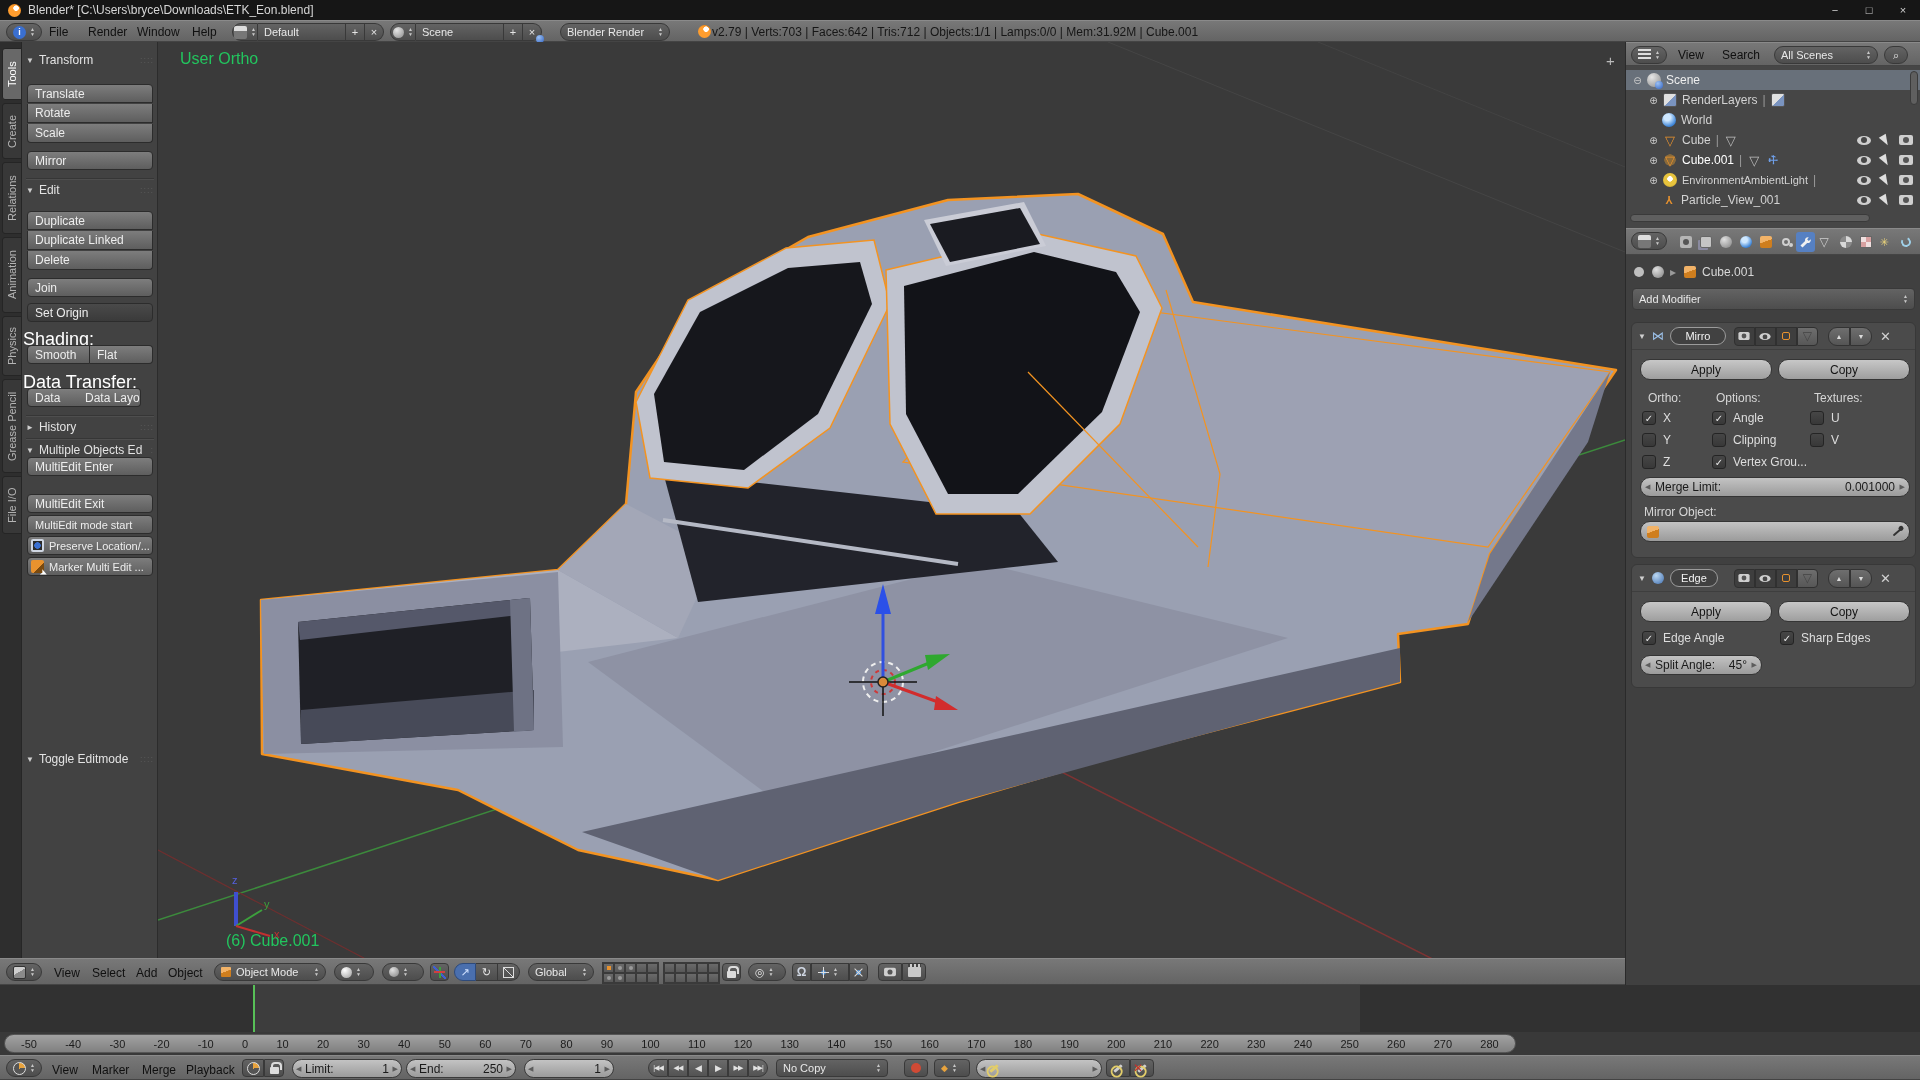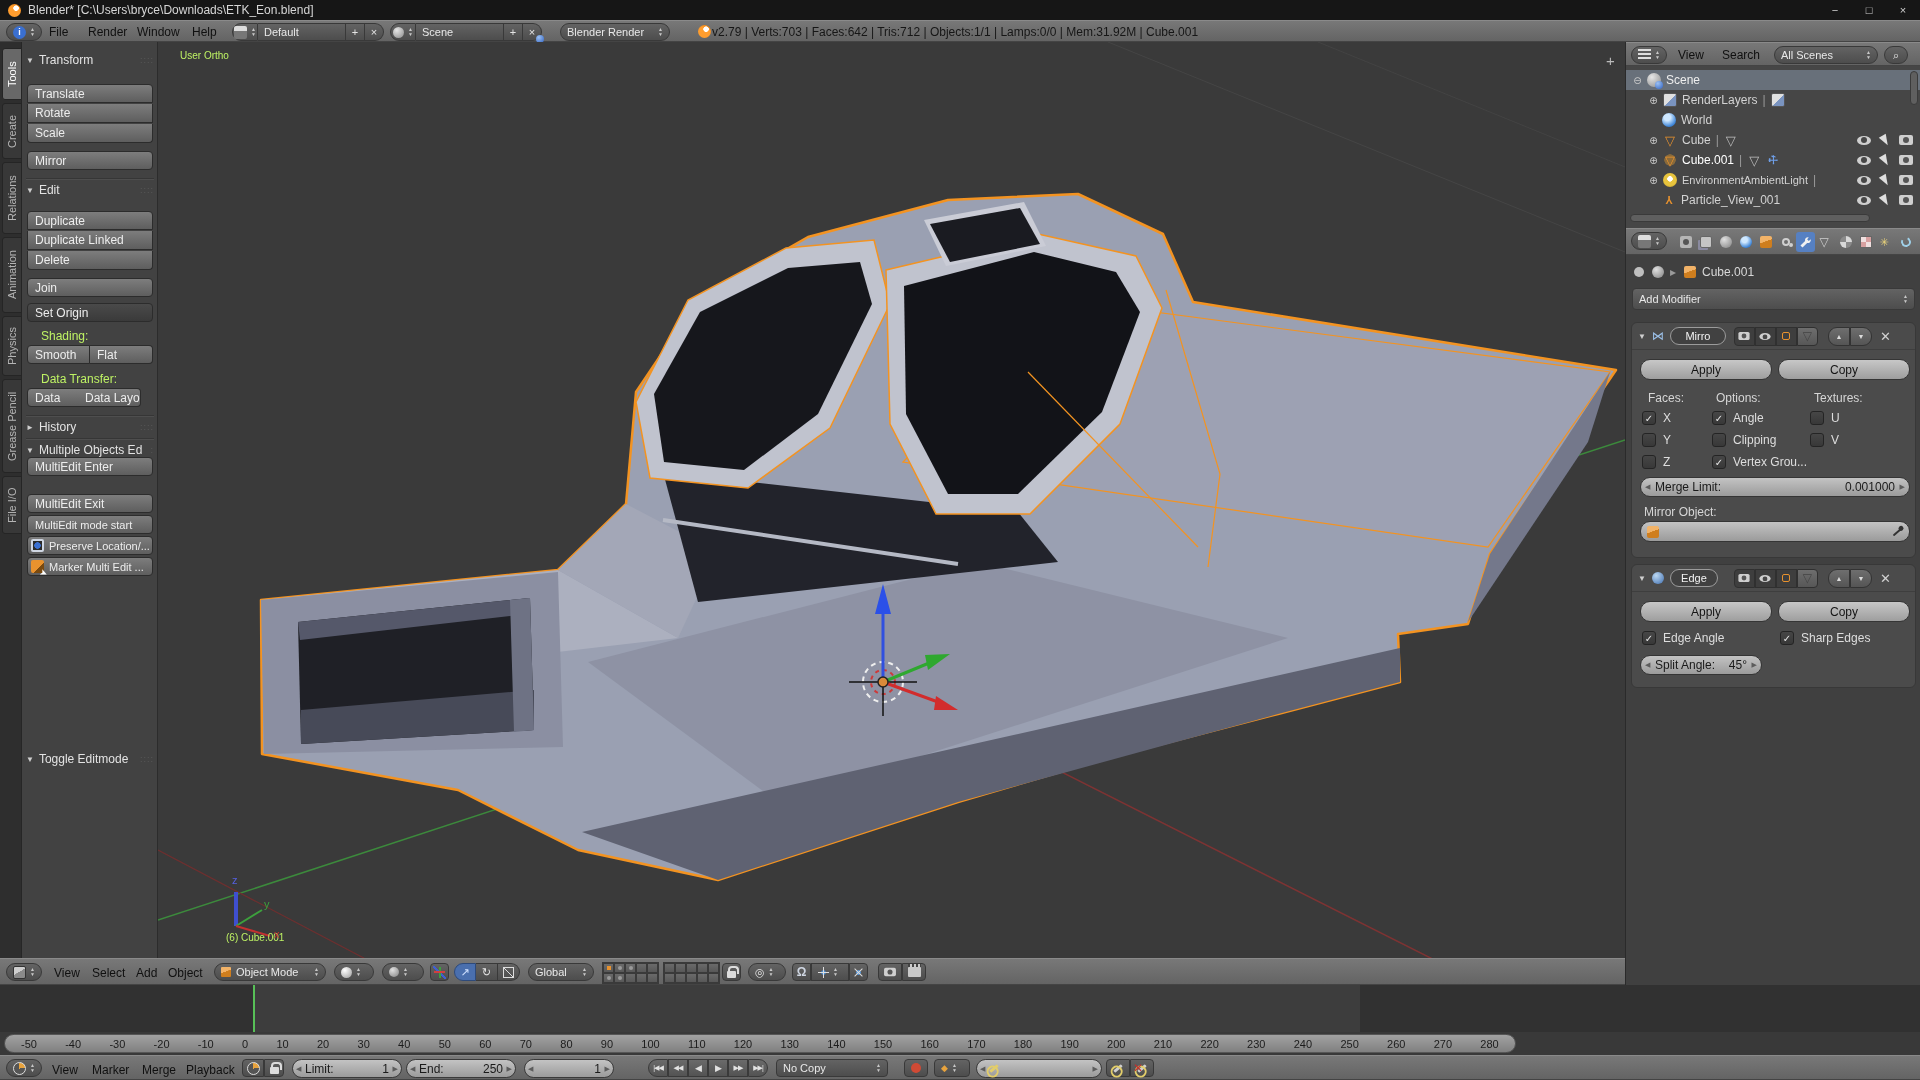--- a/index.html
+++ b/index.html
@@ -37,30 +37,30 @@
 .vtab.active{background:#686868;color:#fff}
 
 
 #toolshelf{left:22px;top:42px;width:136px;height:916px;background:#424242;border-right:1px solid #2c2c2c}
 .phead{position:absolute;left:4px;width:128px;height:18px;display:flex;align-items:center;color:#e3e3e3;font-size:12px}
 .tri{font-size:8px;margin-right:5px;color:#cfcfcf}
 .grip{margin-left:auto;color:#595959;font-size:9px;letter-spacing:1px}
 .tsbtn{position:absolute;left:5px;width:126px;height:19px;background:linear-gradient(#7d7d7d,#5e5e5e);border:1px solid #2c2c2c;border-radius:4px;color:#ededed;display:flex;align-items:center;padding:0 7px;font-size:12px;white-space:nowrap;overflow:hidden}
 .gt{border-radius:4px 4px 0 0}.gm{border-radius:0;border-top:none}.gb{border-radius:0 0 4px 4px;border-top:none}
 .dark{background:linear-gradient(#4a4a4a,#3a3a3a);color:#ececec}
-.slabel{position:absolute;left:19px;color:#bef264;font-size:12px}
+.slabel{position:absolute;left:1px;color:#ffffff;font-size:18px}
 .seph{position:absolute;left:4px;width:128px;border-top:1px solid #363636;border-bottom:1px solid #4e4e4e}
 .tico{width:13px;height:13px;margin-right:5px;flex:none}
 .ic-preserve{border:2px solid #cfd6e2;border-radius:2px;background:radial-gradient(circle,#3a6fd0 0 3px,#2a2a2a 3.5px)}
 .ic-multi{background:linear-gradient(135deg,#e8922e 0 60%,#7a4a10 61%);border-radius:2px;position:relative}
 .ic-multi::after{content:"➤";position:absolute;right:-4px;bottom:-5px;color:#fff;font-size:9px;transform:rotate(25deg)}
 
 
 #viewport{left:158px;top:42px;width:1467px;height:916px;background:#3a3a3a;overflow:hidden}
-.vplabel{position:absolute;color:#bef264;font-size:10px}
+.vplabel{position:absolute;color:#22c55e;font-size:16px}
 .axlbl{position:absolute;font-size:11px}
 
 
 #outliner{left:1625px;top:42px;width:295px;height:186px;background:#464646;border-left:1px solid #2a2a2a}
 #olheader{position:absolute;left:0;top:0;width:295px;height:24px}
 .olrow{position:absolute;left:0;width:295px;height:20px;display:flex;align-items:center;color:#d2d2d2;font-size:12px;white-space:nowrap}
 .olsel{background:#68707a;color:#eee}
 .exp{width:11px;height:11px;display:inline-flex;align-items:center;justify-content:center;color:#c9c9c9;font-size:10px;margin-right:4px;flex:none}
 .exp-open::before{content:"⊖"}.exp-closed::before{content:"⊕"}
 .oi{width:14px;height:14px;display:inline-flex;align-items:center;justify-content:center;margin-right:5px;flex:none;position:relative}
@@ -506,21 +506,21 @@
           </span>
       </span>
       <span class="row grp" style="margin-left:10px">
         <span class="updn">▲</span>
         <span class="updn">▼</span>
       </span>
       <span class="xdel">✕</span>
     </div>
     <div class="lbtn" style="left:8px;top:36px;width:132px">Apply</div>
     <div class="lbtn" style="left:146px;top:36px;width:132px">Copy</div>
-    <span class="plabel" style="left:16px;top:68px">Faces:</span>
+    <span class="plabel" style="left:16px;top:68px">Ortho:</span>
     <span class="plabel" style="left:84px;top:68px">Options:</span>
     <span class="plabel" style="left:182px;top:68px">Textures:</span>
     <span class="chk" style="left:10px;top:88px">
         <span class="box on"></span>
         <span class="cl">X</span>
       </span>
     <span class="chk" style="left:10px;top:110px">
         <span class="box"></span>
         <span class="cl">Y</span>
       </span>

